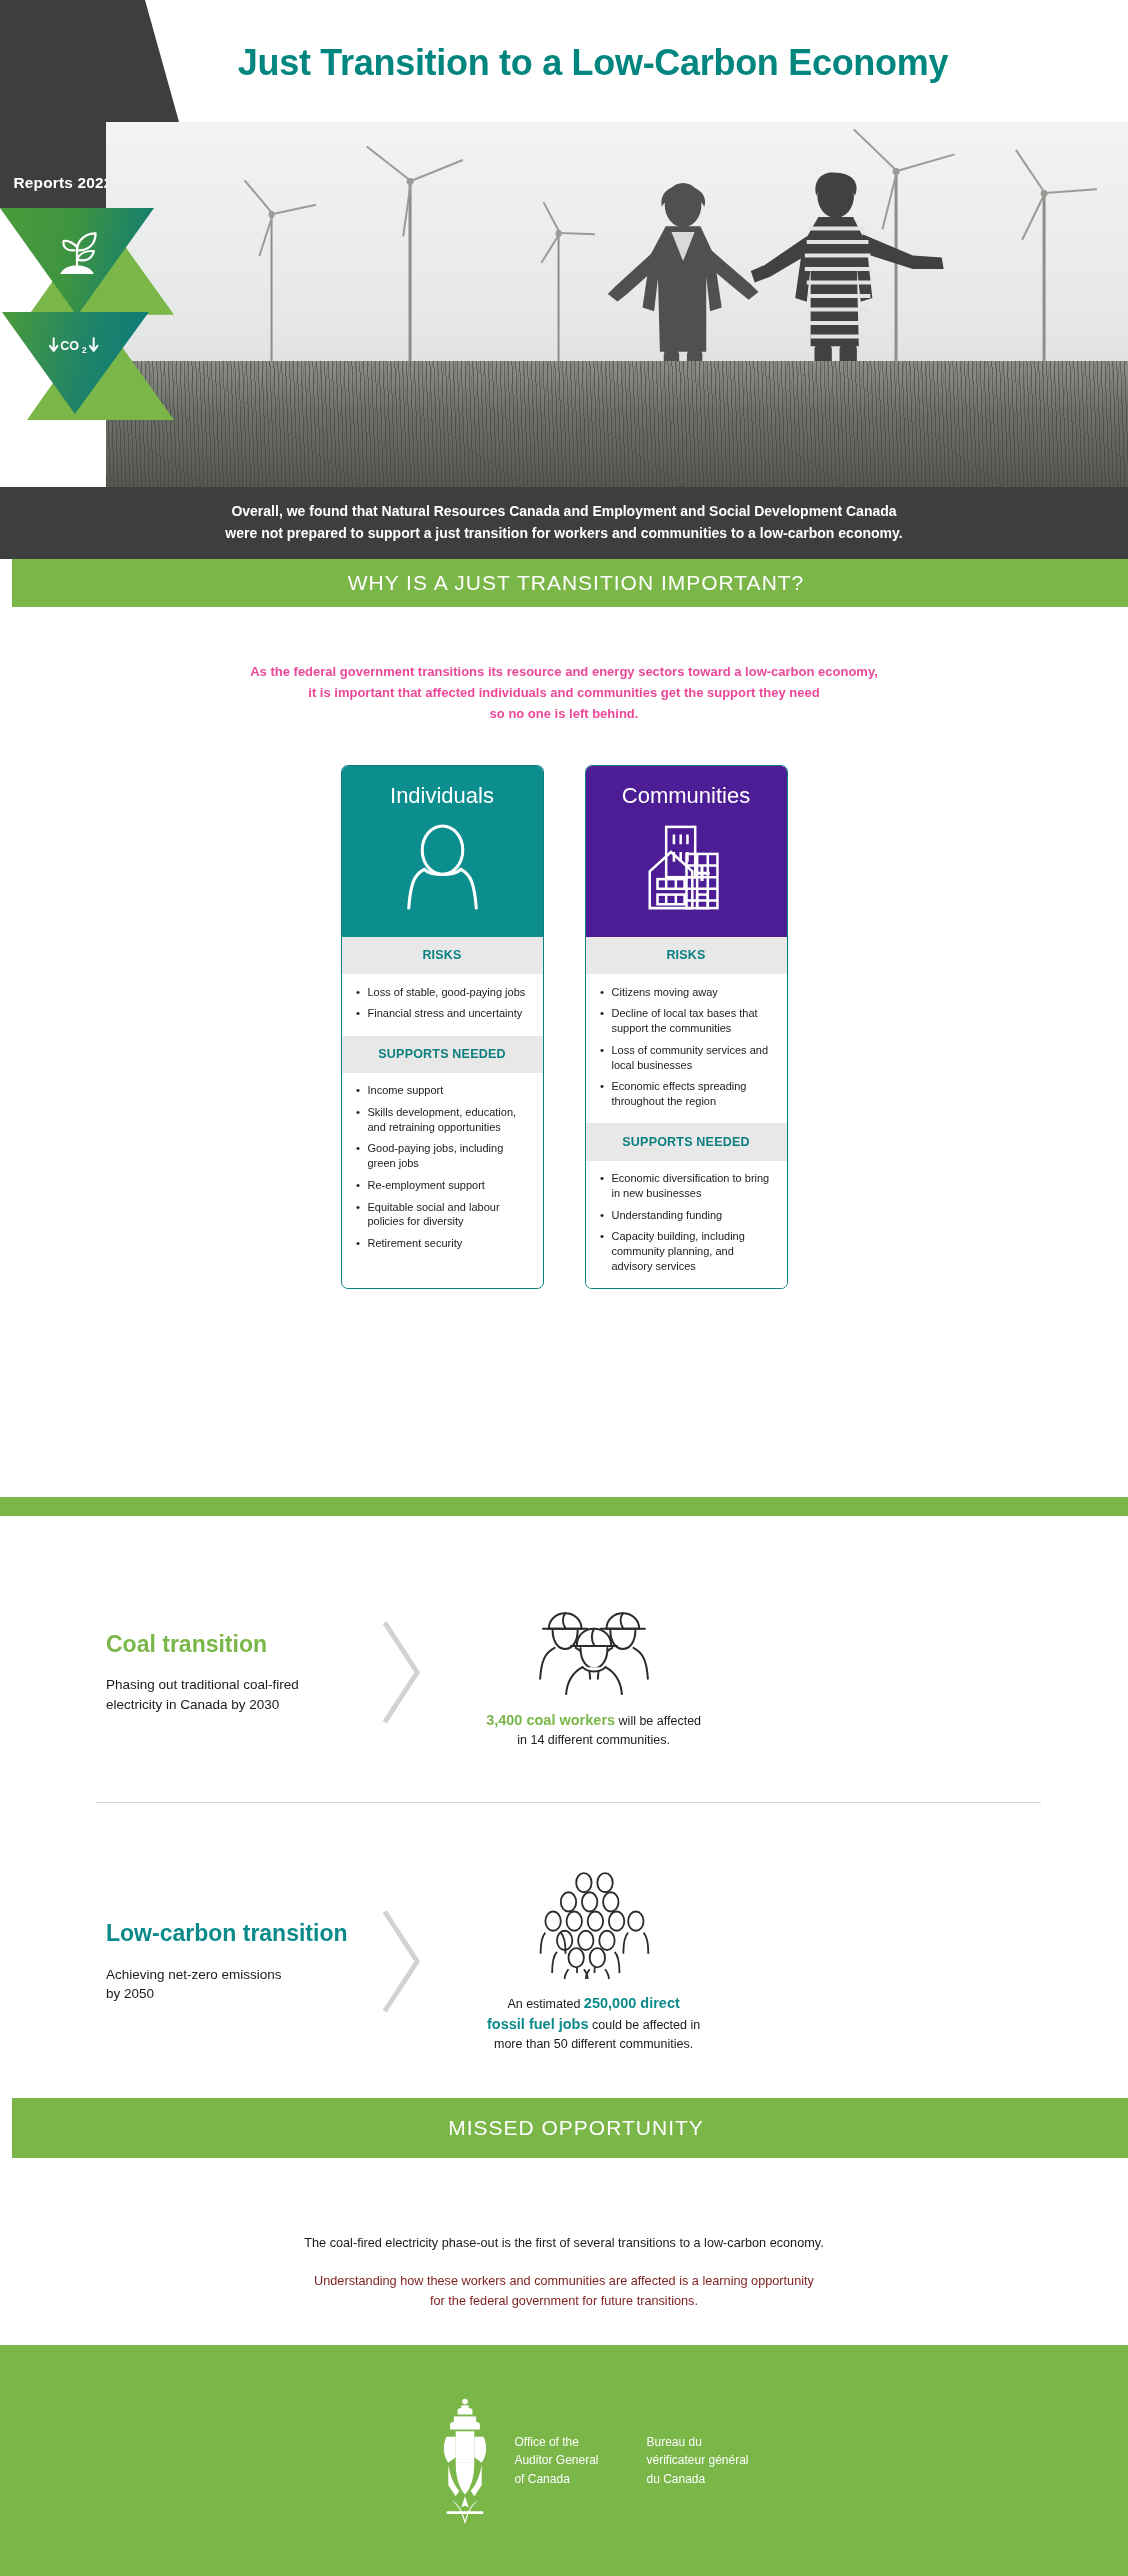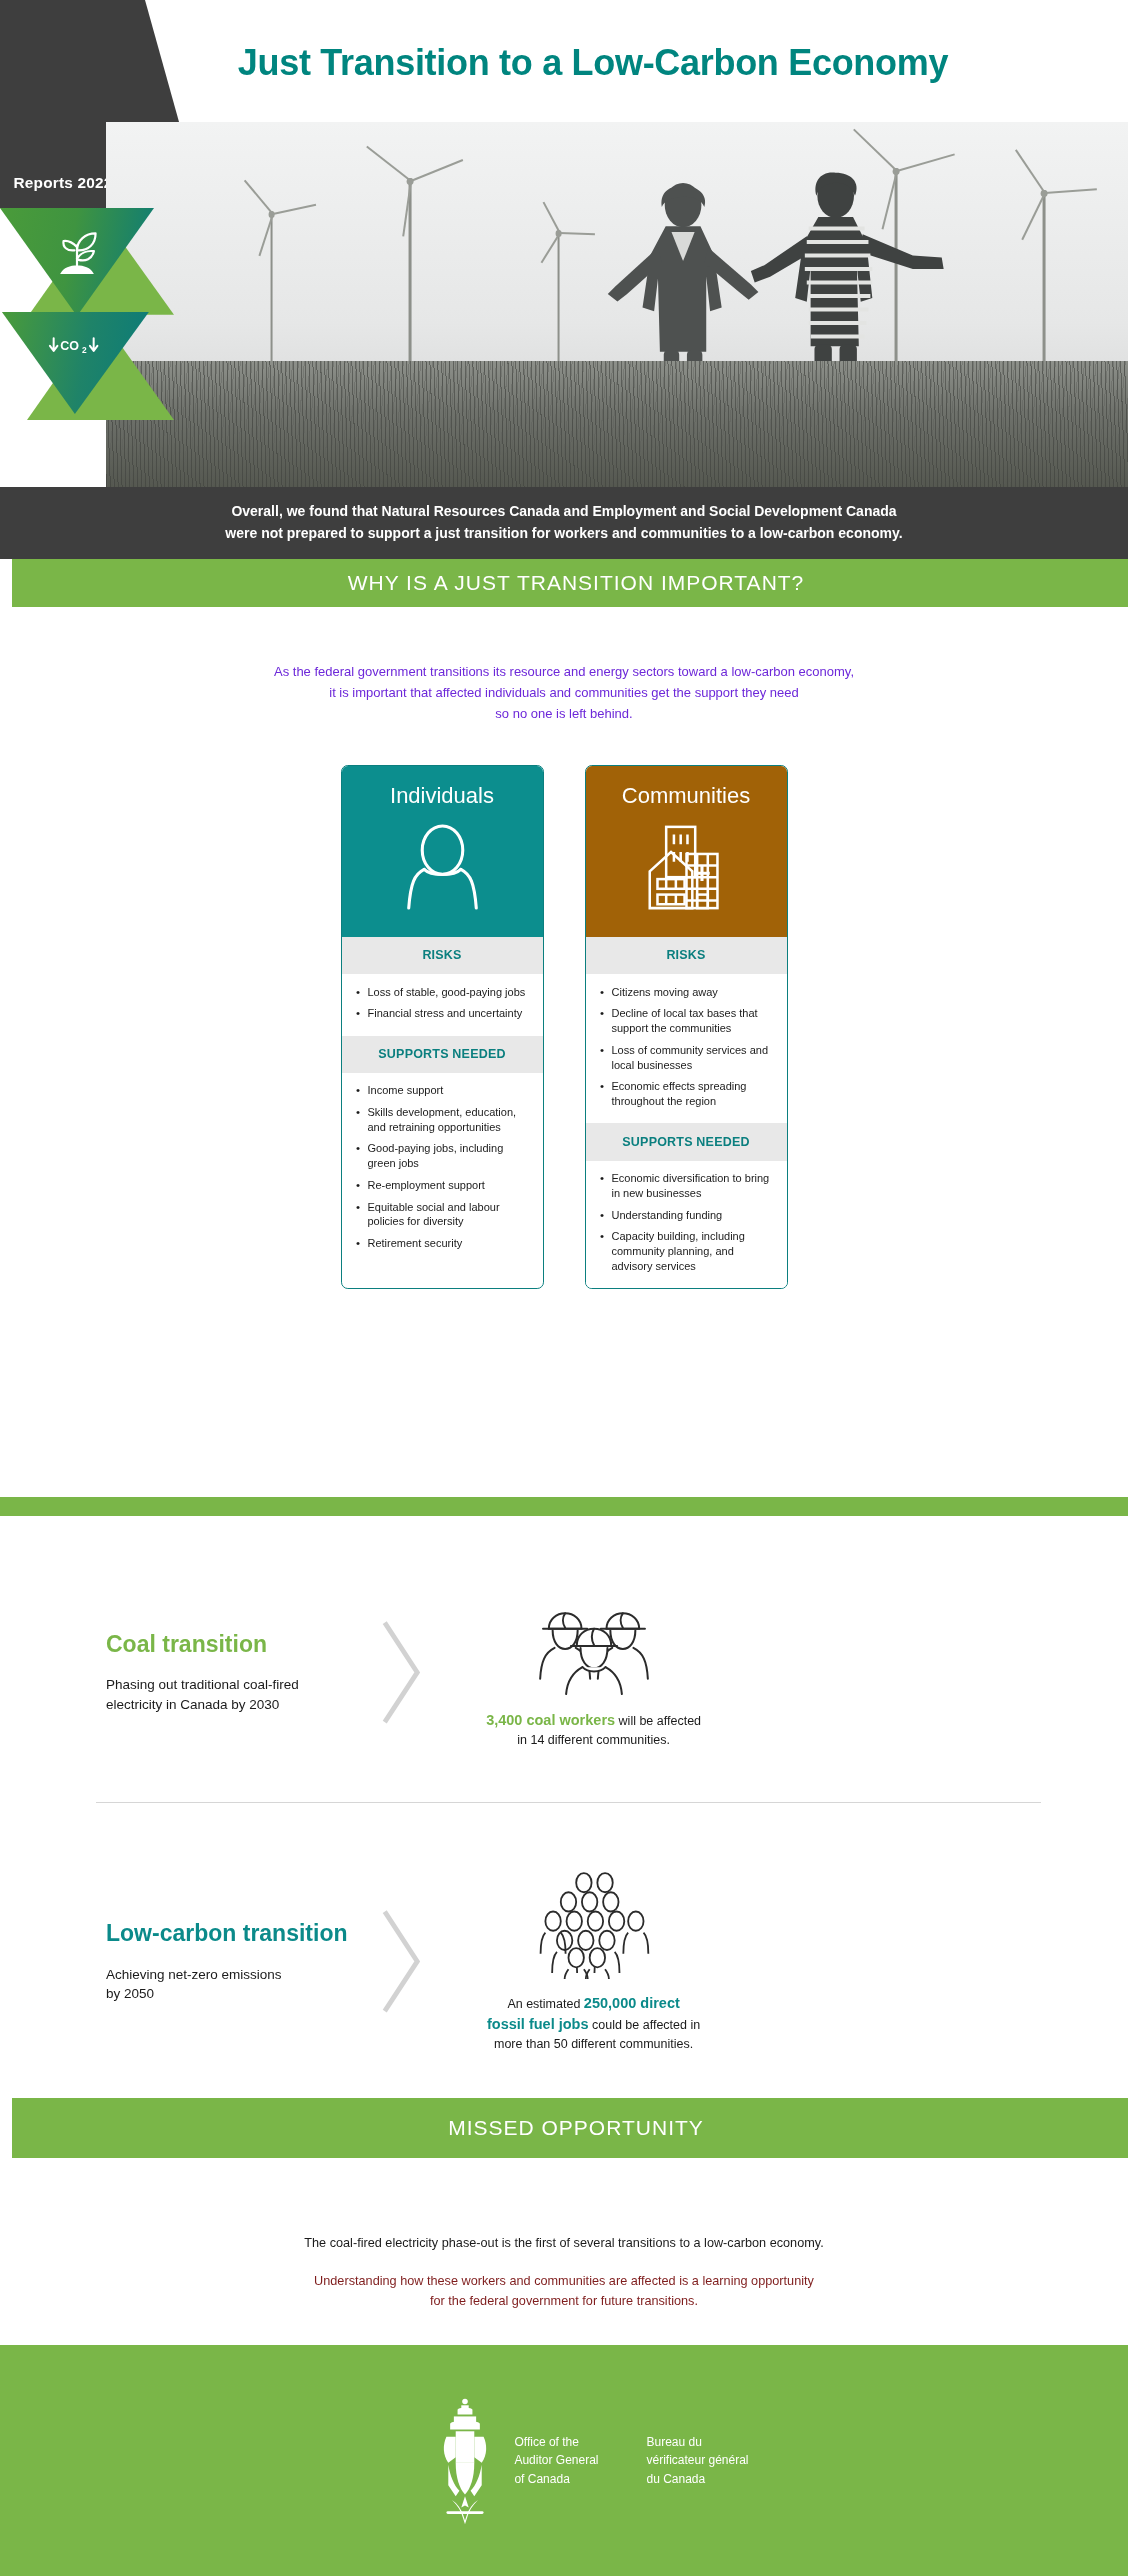--- a/index.html
+++ b/index.html
@@ -167,42 +167,43 @@
   #band-why { top: 559px; height: 48px; }
   #band-missed { top: 2098px; height: 60px; }
 
   
   .why-intro {
     position: absolute;
     left: 0; right: 0; top: 662px;
     text-align: center;
     font-size: 13px;
     line-height: 1.6;
-    color: #6d28d9;
+    color: #ec4899;
+    font-weight: bold;
   }
   .cards-wrap {
     position: absolute;
     left: 0; right: 0; top: 765px;
     display: flex;
     justify-content: center;
     gap: 41px;
   }
   .card {
     width: 203px;
     border: 1.4px solid #0b7f7f;
     border-radius: 6.8px;
     background: #ffffff;
     overflow: hidden;
   }
   .card-head {
     padding: 17.4px 5.8px 25px;
     text-align: center;
   }
   .card-head.teal   { background: #0c8e8e; }
-  .card-head.teal-d { background: #a16207; }
+  .card-head.teal-d { background: #4c1d95; }
   .card-title {
     color: #ffffff;
     font-size: 22px;
     font-weight: 400;
     display: block;
     margin-bottom: 13.5px;
   }
   .card-icon { display:block; margin: 0 auto; }
   .sub-head {
     background: #e8e8e8;

